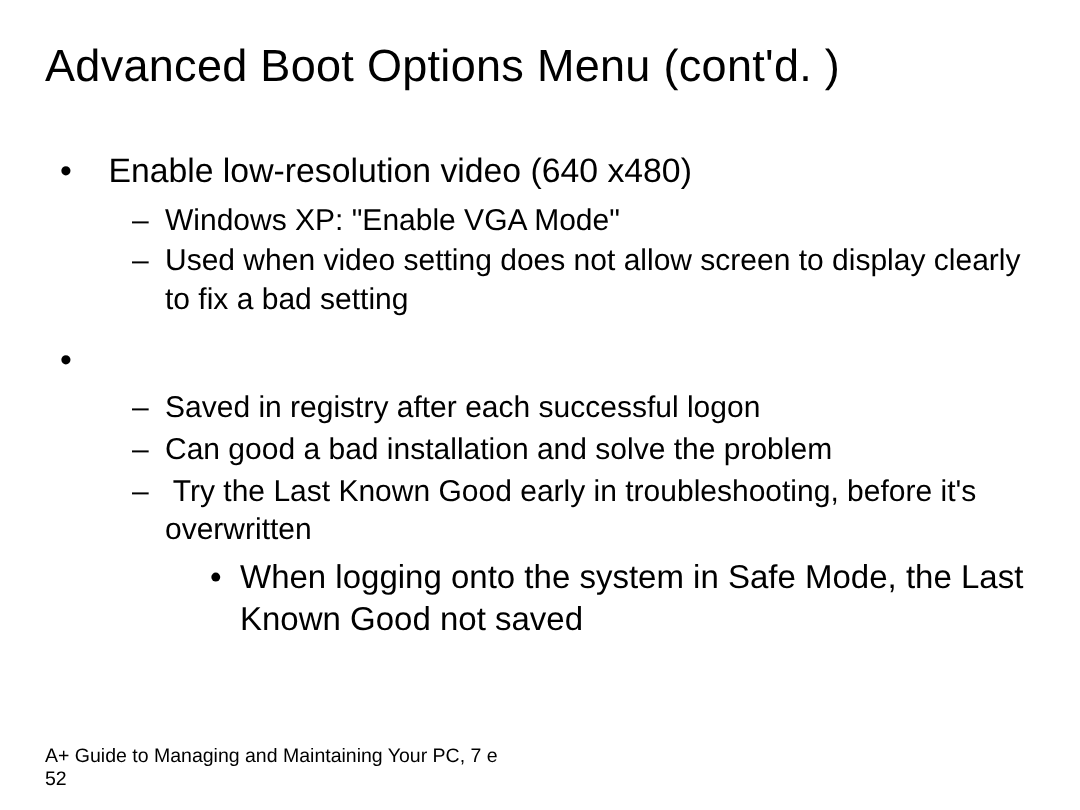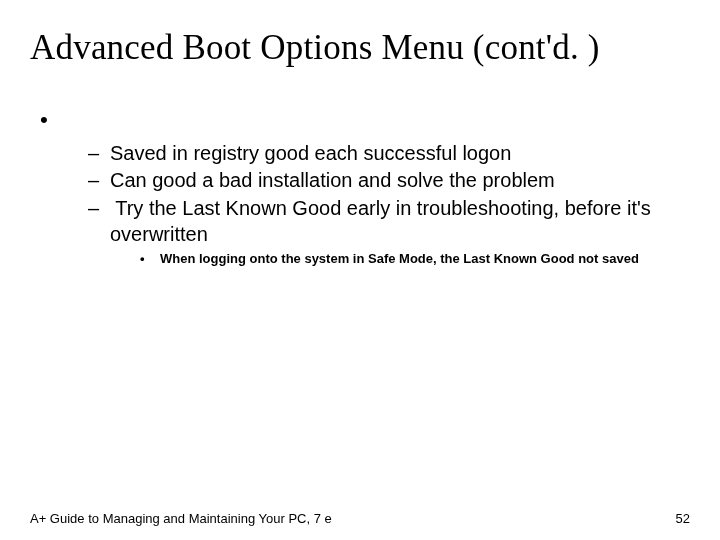--- a/index.html
+++ b/index.html
@@ -12,25 +12,24 @@
       position: relative;
       overflow: hidden;
     }
     .slide {
       width: 100%;
       height: 100%;
       padding: 28px 30px 0 30px;
       position: relative;
     }
     .title {
-      font-size: 35px;
+      font-size: 30px;
       font-weight: 400;
       margin-bottom: 38px;
       letter-spacing: 0.2px;
-      font-family: Liberation Serif, serif;
     }
     .content {
       padding-left: 10px;
     }
     ul.level1 {
       list-style: none;
       padding-left: 0;
     }
     ul.level1 > li {
       font-size: 22.5px;
@@ -61,54 +60,61 @@
       display: inline-block;
       width: 22px;
       text-indent: 0;
     }
     ul.level3 {
       list-style: none;
       padding-left: 30px;
       margin-top: 4px;
     }
     ul.level3 > li {
-      font-size: 13px;
+      font-size: 22px;
       line-height: 1.28;
       text-indent: -20px;
       padding-left: 20px;
-      font-weight: bold;
     }
     ul.level3 > li::before {
       content: "•";
       display: inline-block;
       width: 20px;
       text-indent: 0;
     }
     .footer {
       position: absolute;
       bottom: 14px;
       left: 30px;
       right: 30px;
       display: flex;
       justify-content: space-between;
       font-size: 13px;
       color: #000;
+      flex-direction: column;
     }
   </style>
 </head>
 <body>
 
 <div class="slide">
   <h1 class="title">Advanced Boot Options Menu (cont'd. )</h1>
 
   <div class="content">
     <ul class="level1">
       <li>
+        <span>Enable low-resolution video (640 x480)</span>
         <ul class="level2">
-          <li><span>Saved in registry good each successful logon</span></li>
+          <li><span>Windows XP: "Enable VGA Mode"</span></li>
+          <li><span>Used when video setting does not allow screen to display clearly to fix a bad setting</span></li>
+        </ul>
+      </li>
+      <li>
+        <ul class="level2">
+          <li><span>Saved in registry after each successful logon</span></li>
           <li><span>Can good a bad installation and solve the problem</span></li>
           <li>
             <span>Try the Last Known Good early in troubleshooting, before it's overwritten</span>
             <ul class="level3">
               <li><span>When logging onto the system in Safe Mode, the Last Known Good not saved</span></li>
             </ul>
           </li>
         </ul>
       </li>
     </ul>

